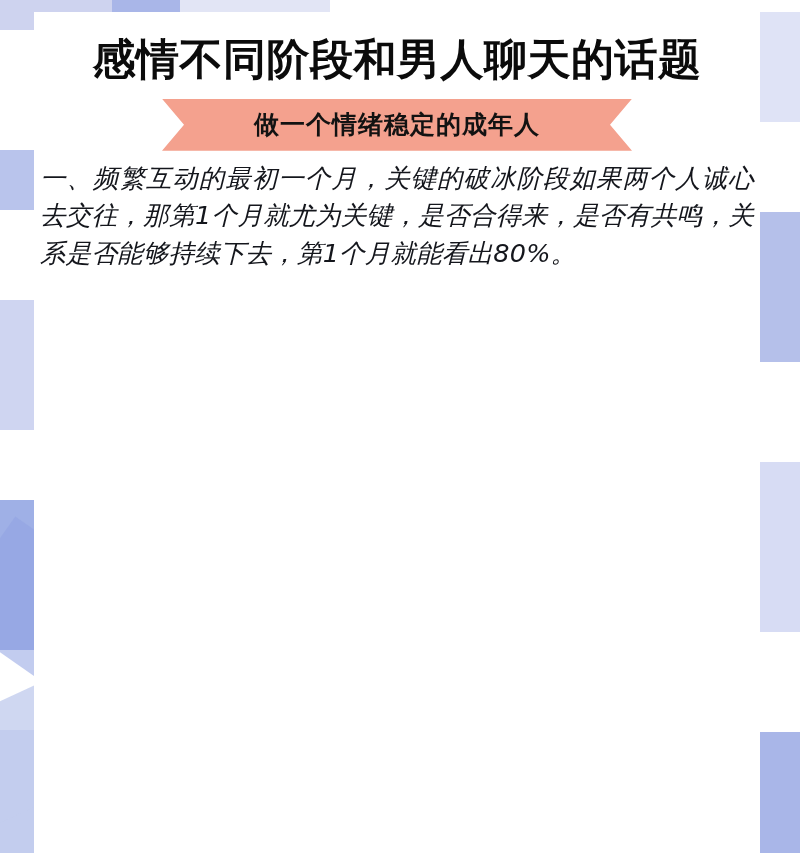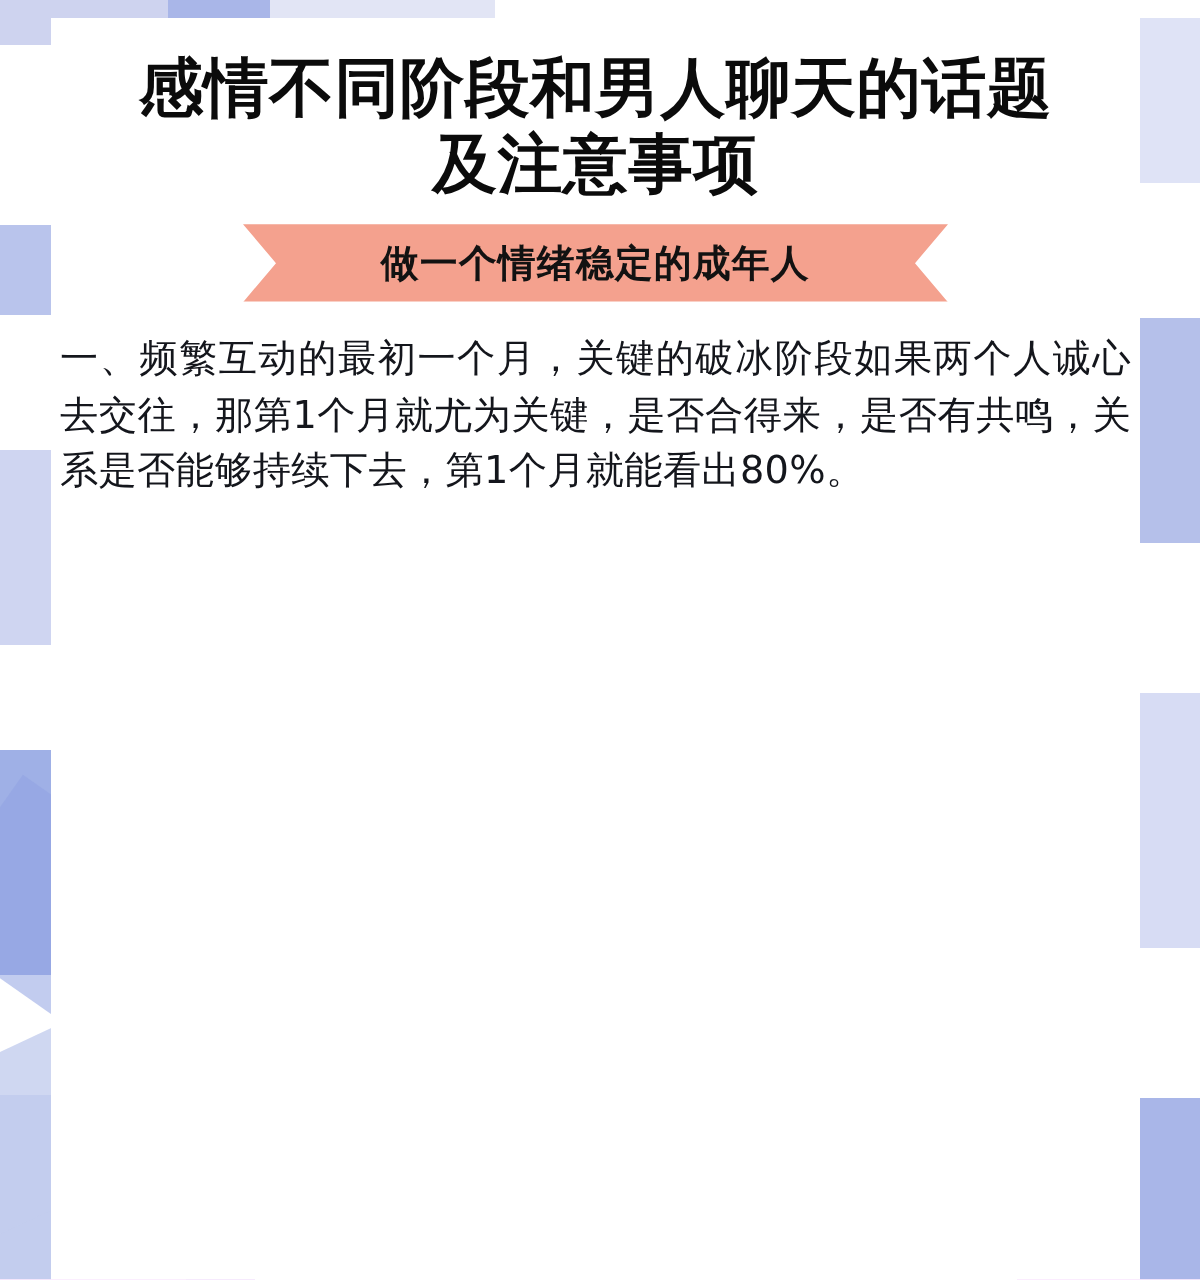--- a/index.html
+++ b/index.html
@@ -129,27 +129,28 @@
     align-items: center;
     justify-content: center;
     font-family: "DejaVu Sans", sans-serif;
     font-weight: bold;
     font-size: 25px;
     color: #121212;
     letter-spacing: 1px;
   }
 
   .body-text {
-    margin-top: 20px;
+    margin-top: 9px;
     font-family: "DejaVu Sans", sans-serif;
     font-size: 25.5px;
     line-height: 1.47;
     color: #14161c;
     text-align: justify;
     letter-spacing: 0.2px;
+    font-style: italic;
   }
   .para {
     margin: 0 0 2px 0;
   }
   .para + .para { margin-top: 6px; }
   .gap { margin-top: 20px; }
 </style>
 </head>
 <body>
 
@@ -184,21 +185,20 @@
     <div class="blk blk-b1"></div>
     <div class="blk blk-b2"></div>
   </div>
 
   <div class="content-mask"></div>
 
   <div class="content">
 
     <h1 class="title">
       <span>感情不同阶段和男人聊天的话题</span><br>
-      <span>及注意事项</span>
     </h1>
 
     <div class="ribbon-wrap">
       <div class="ribbon"></div>
       <div class="ribbon-text">做一个情绪稳定的成年人</div>
     </div>
 
     <div class="body-text">
       <p class="para">一、频繁互动的最初一个月，关键的破冰阶段如果两个人诚心去交往，那第1个月就尤为关键，是否合得来，是否有共鸣，关系是否能够持续下去，第1个月就能看出80%。</p>
     </div>

